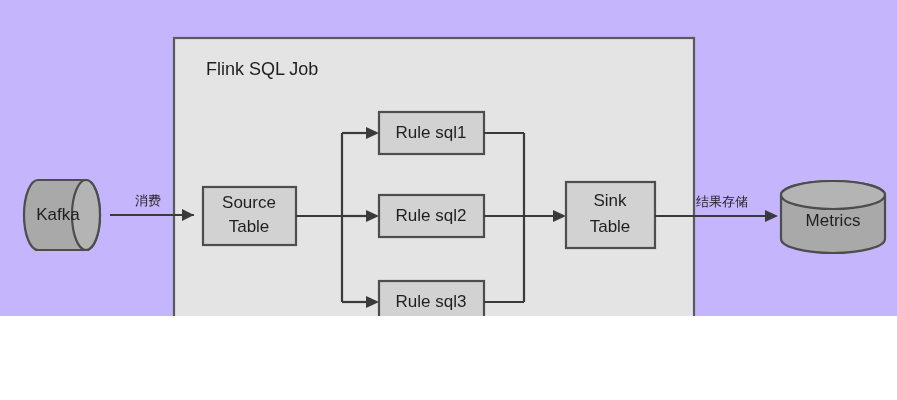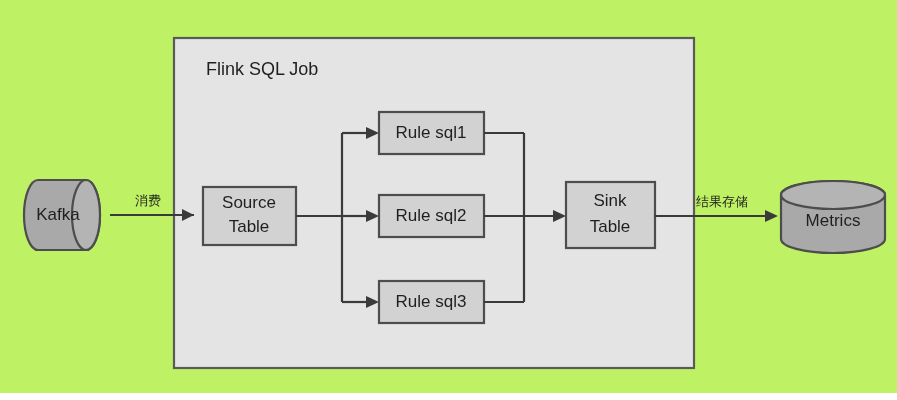--- a/index.html
+++ b/index.html
@@ -6,22 +6,22 @@
     margin: 0;
     padding: 0;
     background: #ffffff;
   }
   body {
     font-family: "Liberation Sans", "DejaVu Sans", sans-serif;
   }
   #canvas {
     position: relative;
     width: 897px;
-    height: 393px;
-    background: #bef264;
+    height: 316px;
+    background: #c4b5fd;
     overflow: hidden;
   }
   #diagram-svg {
     position: absolute;
     left: 0;
     top: 0;
     width: 897px;
     height: 400px;
   }
   .node-label {

